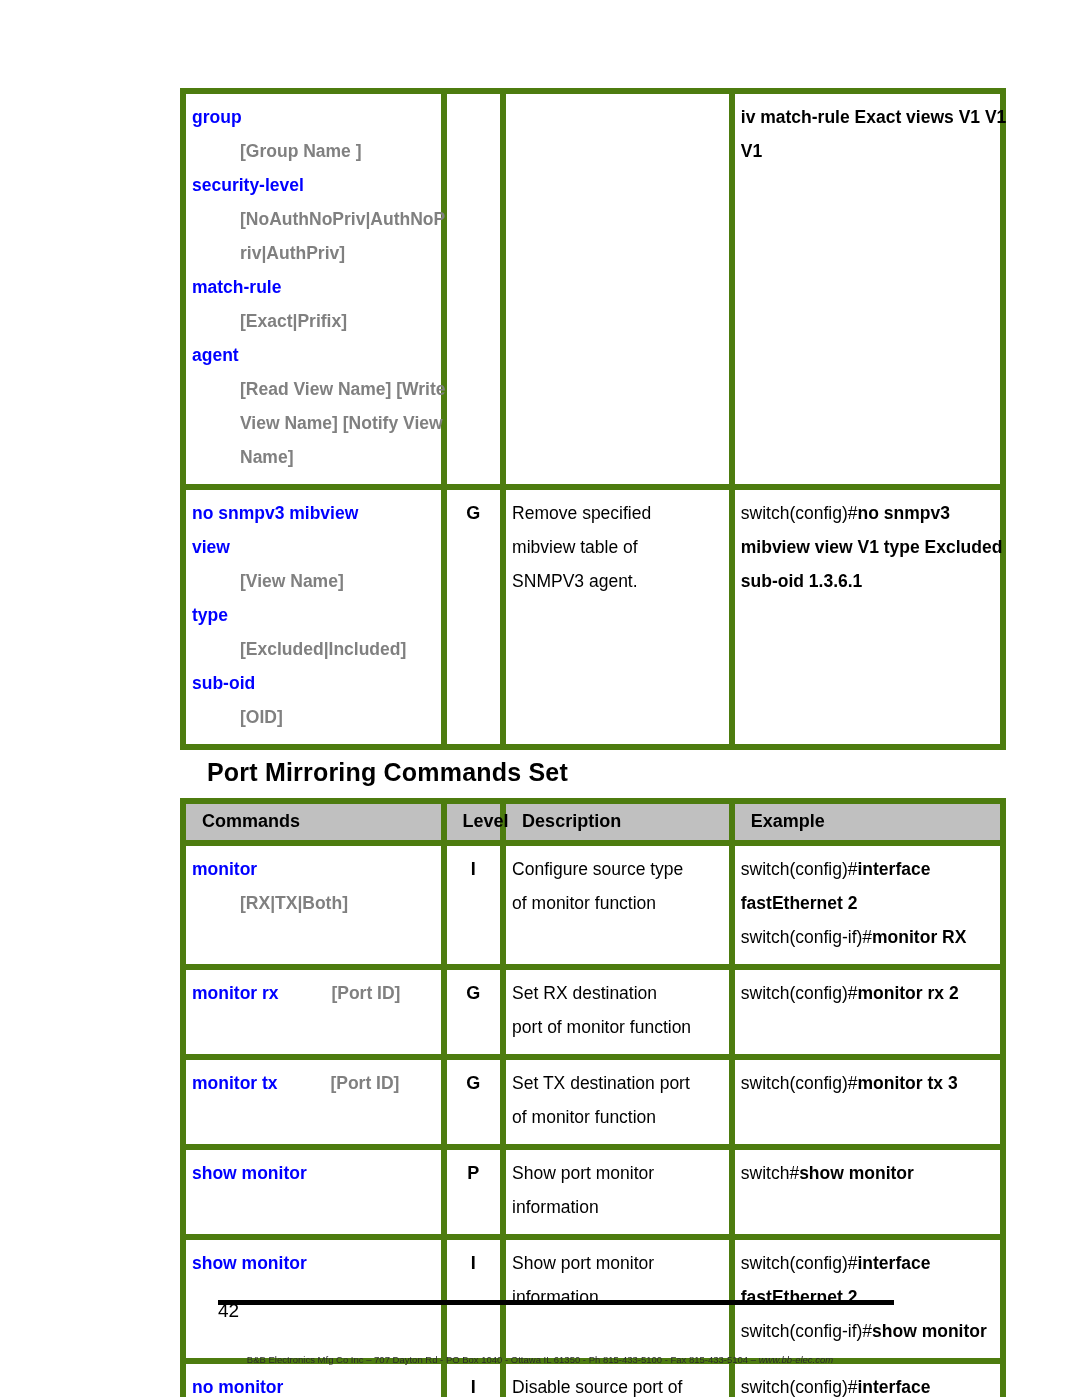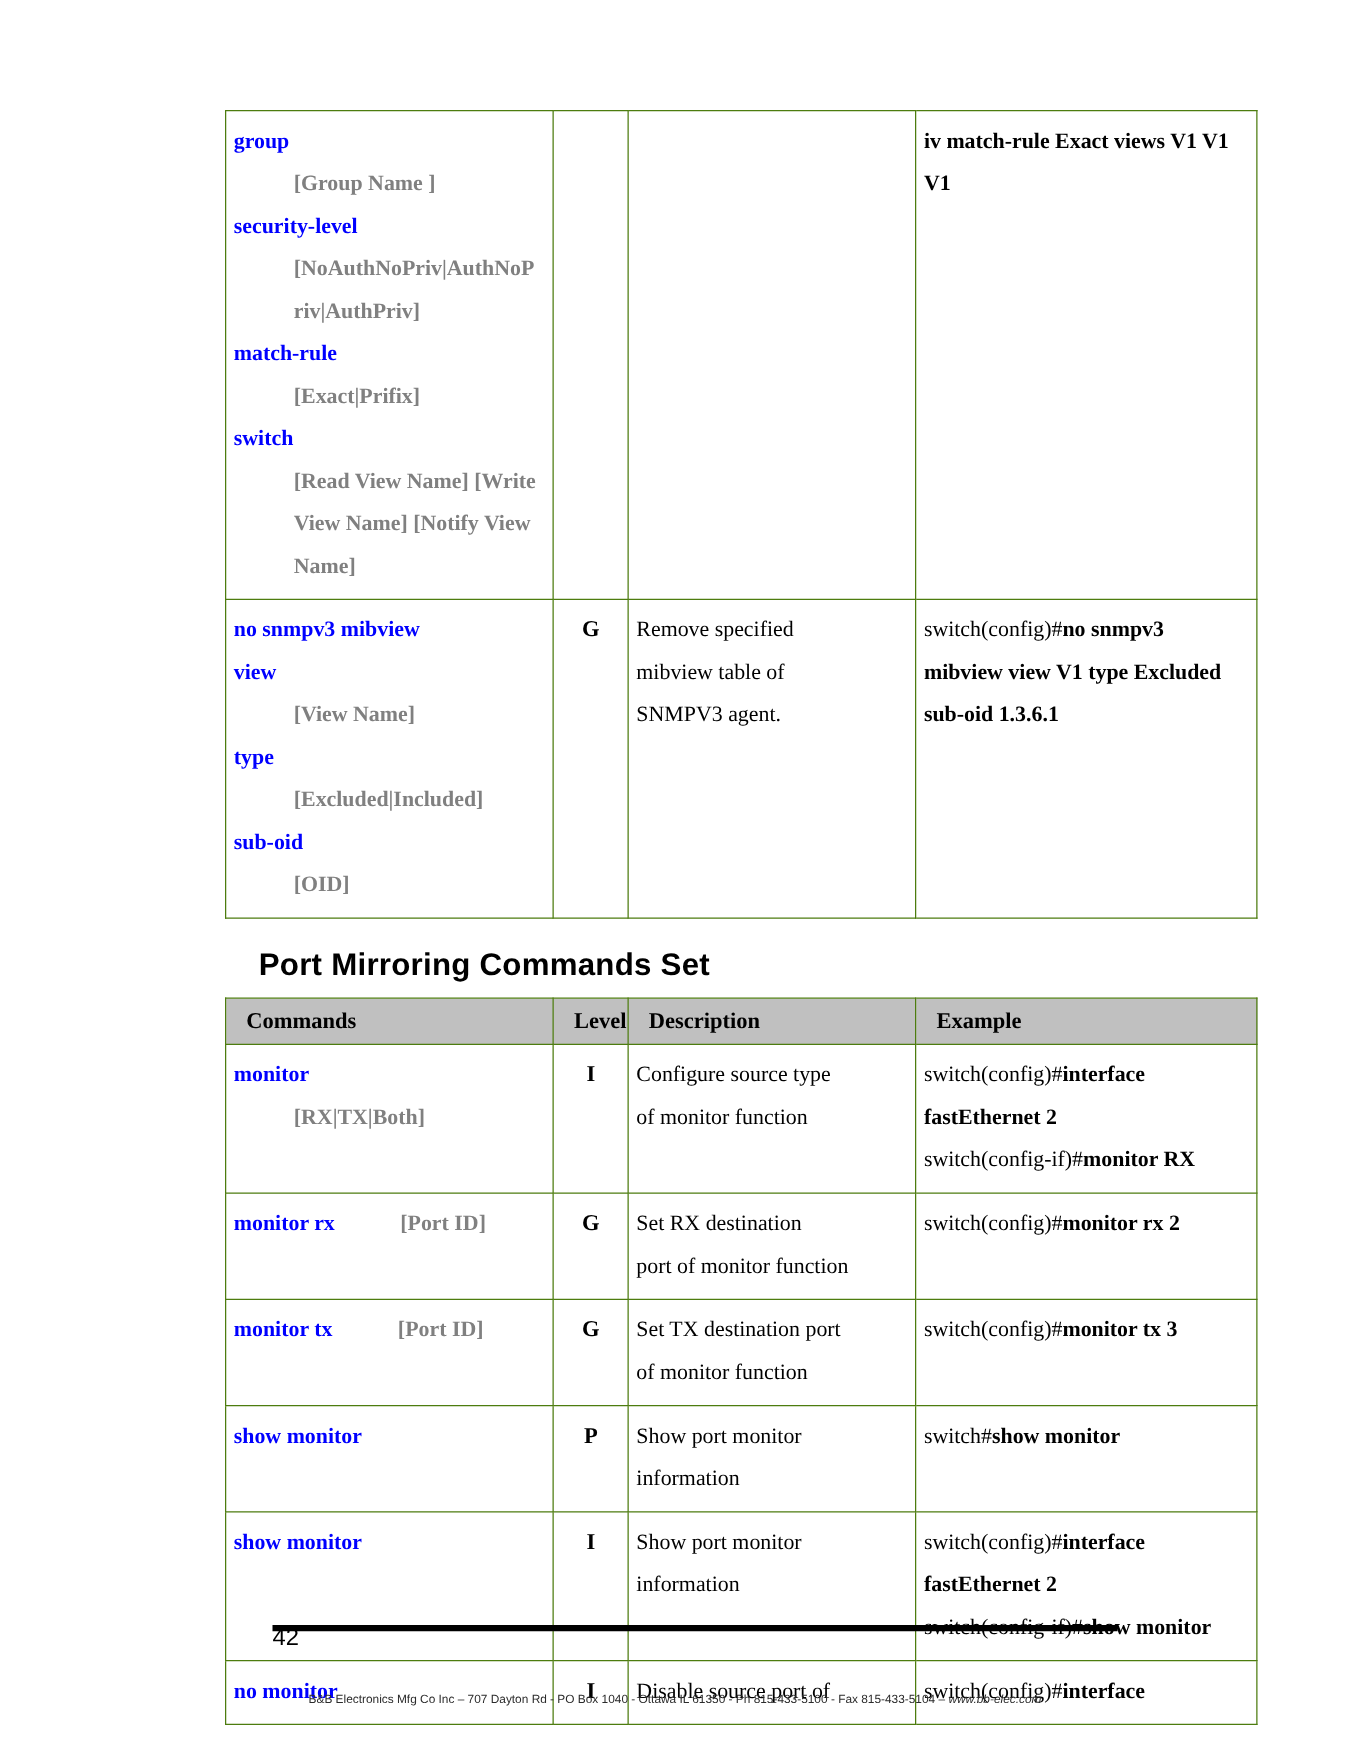--- a/index.html
+++ b/index.html
@@ -25,28 +25,27 @@
 
   
   table.cmd-table {
     border-collapse: collapse;
     table-layout: fixed;
     position: absolute;
     border: 1px solid #000;
   }
   table.cmd-table td,
   table.cmd-table th {
-    border: 1px solid #4d7c0f;
+    border: 6px solid #4d7c0f;
     vertical-align: top;
     padding: 6px 6px 10px 6px;
     font-size: 17.5px;
     line-height: 34px;
     font-weight: normal;
     text-align: left;
-    font-family: Liberation Serif, serif;
   }
 
   
   .col-cmd   { width: 245px; }
   .col-level { width: 56px;  text-align: center !important; }
   .col-desc  { width: 215px; }
   .col-ex    { width: 255px; }
 
   
   table.cmd-table thead th {
@@ -120,21 +119,21 @@
     <tbody id="snmp-body">
         <tr>
           <td class="col-cmd">
             <span class="cell-line"><span class="kw">group</span></span>
             <span class="cell-line"><span class="ph">[Group Name ]</span></span>
             <span class="cell-line"><span class="kw">security-level</span></span>
             <span class="cell-line"><span class="ph">[NoAuthNoPriv|AuthNoP</span></span>
             <span class="cell-line"><span class="ph">riv|AuthPriv]</span></span>
             <span class="cell-line"><span class="kw">match-rule</span></span>
             <span class="cell-line"><span class="ph">[Exact|Prifix]</span></span>
-            <span class="cell-line"><span class="kw">switch</span></span>
+            <span class="cell-line"><span class="kw">agent</span></span>
             <span class="cell-line"><span class="ph">[Read View Name] [Write</span></span>
             <span class="cell-line"><span class="ph">View Name] [Notify View</span></span>
             <span class="cell-line"><span class="ph">Name]</span></span>
           </td>
           <td class="col-level"></td>
           <td class="col-desc"></td>
           <td class="col-ex">
             <span class="ex-line cell-line"><span class="b">iv match-rule Exact views V1 V1</span></span>
             <span class="ex-line cell-line"><span class="b">V1</span></span>
           </td>

